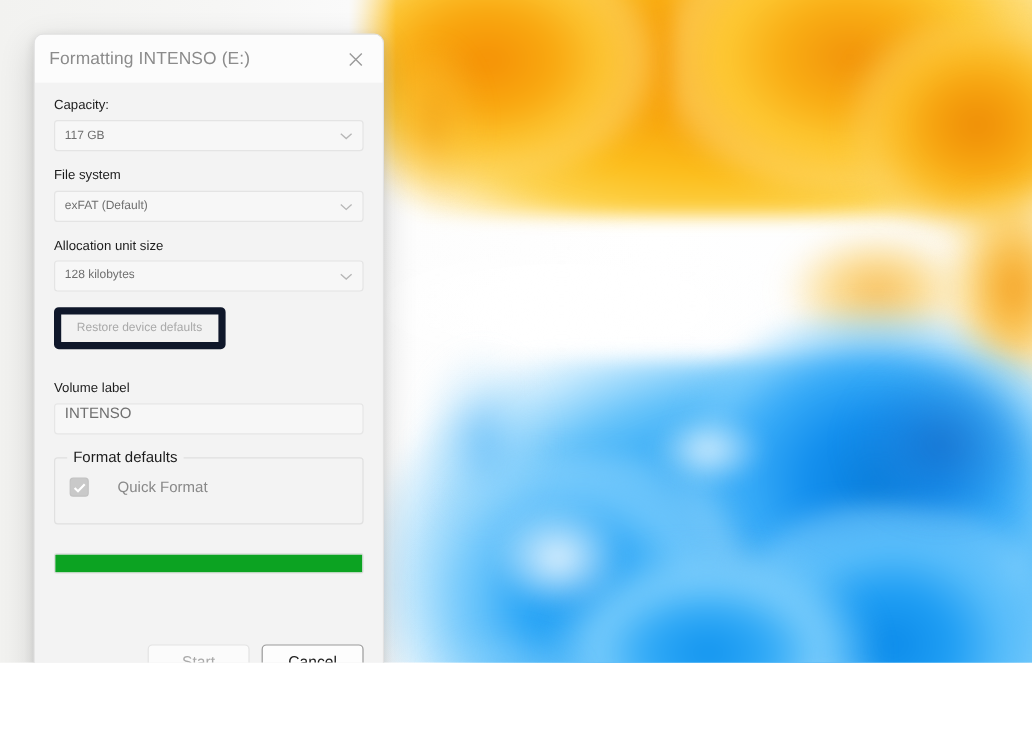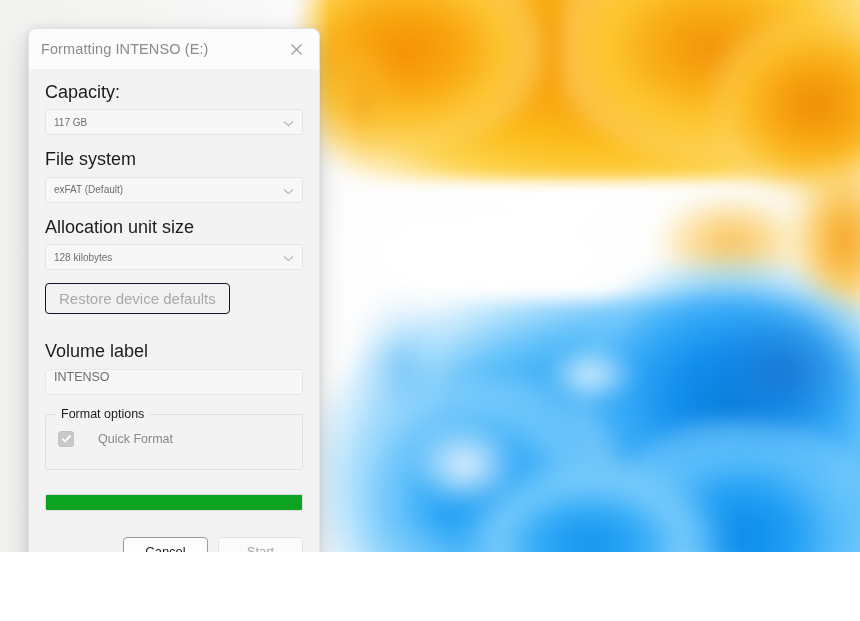--- a/index.html
+++ b/index.html
@@ -209,21 +209,21 @@
   #format-window .titlebar { background: #fcfcfc; }
 
   .fmt-body {
     padding: 12px 16px 0 16px;
     background: #f3f3f3;
     height: calc(100% - 40px);
     position: relative;
   }
 
   .field-label {
-    font-size: 18px;
+    font-size: 11px;
     color: #1c1c1c;
     margin-bottom: 5px;
     line-height: 1.3;
   }
 
   .combo {
     position: relative;
     height: 26px;
     background: #f7f7f7;
     border: 1px solid #e4e4e4;
@@ -245,24 +245,24 @@
     right: 8px;
     top: 50%;
     transform: translateY(-50%);
   }
   .chev svg path { stroke: #b6b6b6; stroke-width: 1.1; fill: none; }
 
   .restore-row { margin-top: 13px; margin-bottom: 26px; }
   .btn-restore {
     display: inline-block;
     padding: 6px 13px;
-    font-size: 15px;
+    font-size: 10px;
     color: #a9a9a9;
     background: #f2f2f2;
-    border: 1px solid #0f172a;
+    border: 6px solid #0f172a;
     border-radius: 4px;
     cursor: default;
   }
 
   .text-input {
     height: 26px;
     background: #f7f7f7;
     border: 1px solid #e6e6e6;
     border-radius: 3px;
     display: flex;
@@ -490,38 +490,38 @@
       <div class="restore-row">
         <span class="btn-restore">Restore device defaults</span>
       </div>
 
       <div class="field-label">Volume label</div>
       <div class="text-input">
         <span class="text-input-value">INTENSO</span>
       </div>
 
       <div class="group-box">
-        <span class="group-legend">Format options</span>
+        <span class="group-legend">Format defaults</span>
         <div class="check-row">
           <span class="checkbox">
             <svg width="11" height="9" viewBox="0 0 11 9">
               <path d="M1.2 4.6 L4 7.3 L9.6 1.5"></path>
             </svg>
           </span>
           <span class="check-label">Quick Format</span>
         </div>
       </div>
 
       <div class="progress-track">
         <div class="progress-fill" id="progress-fill" style="width: 100%; background: rgb(12, 163, 34);"></div>
       </div>
 
       <div class="fmt-buttons">
+        <div class="btn">Start</div>
         <div class="btn enabled">Cancel</div>
-        <div class="btn">Start</div>
       </div>
 
     </div>
   </div>
 
   <div id="complete-dialog">
 
     <div class="titlebar active">
       <span class="title-text">Formatting INTENSO (E:)</span>
       <div class="close-btn">

